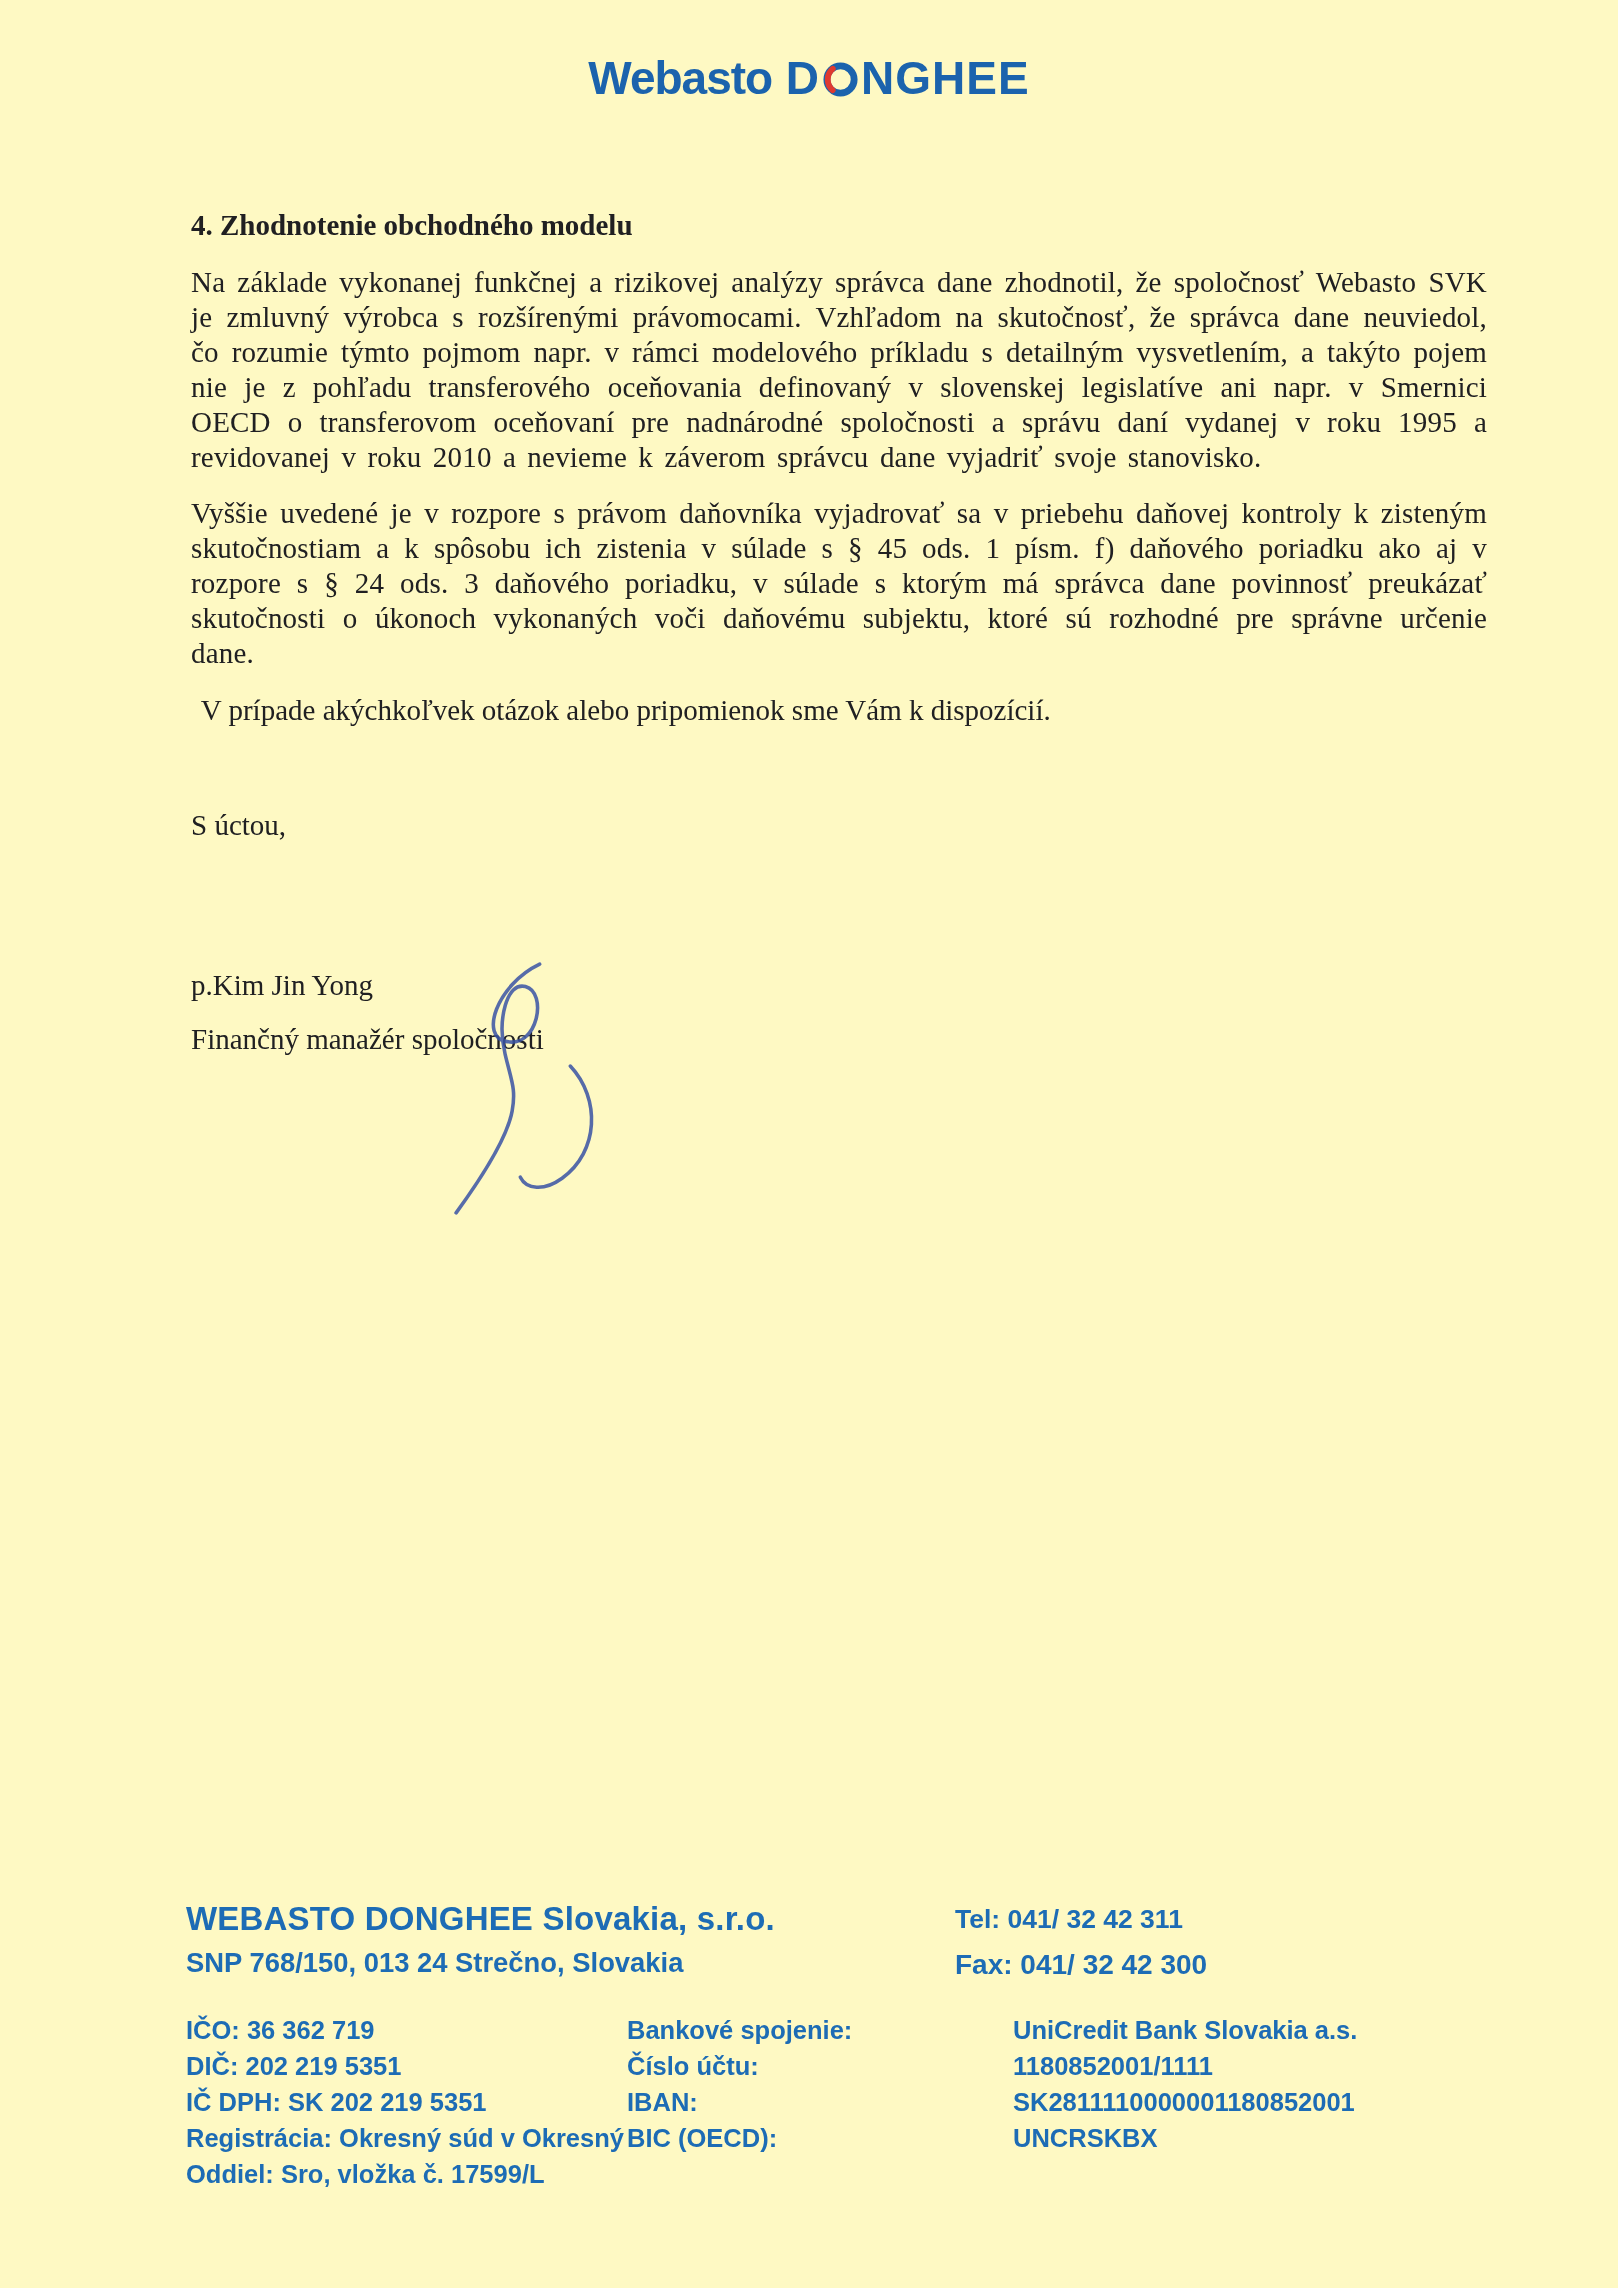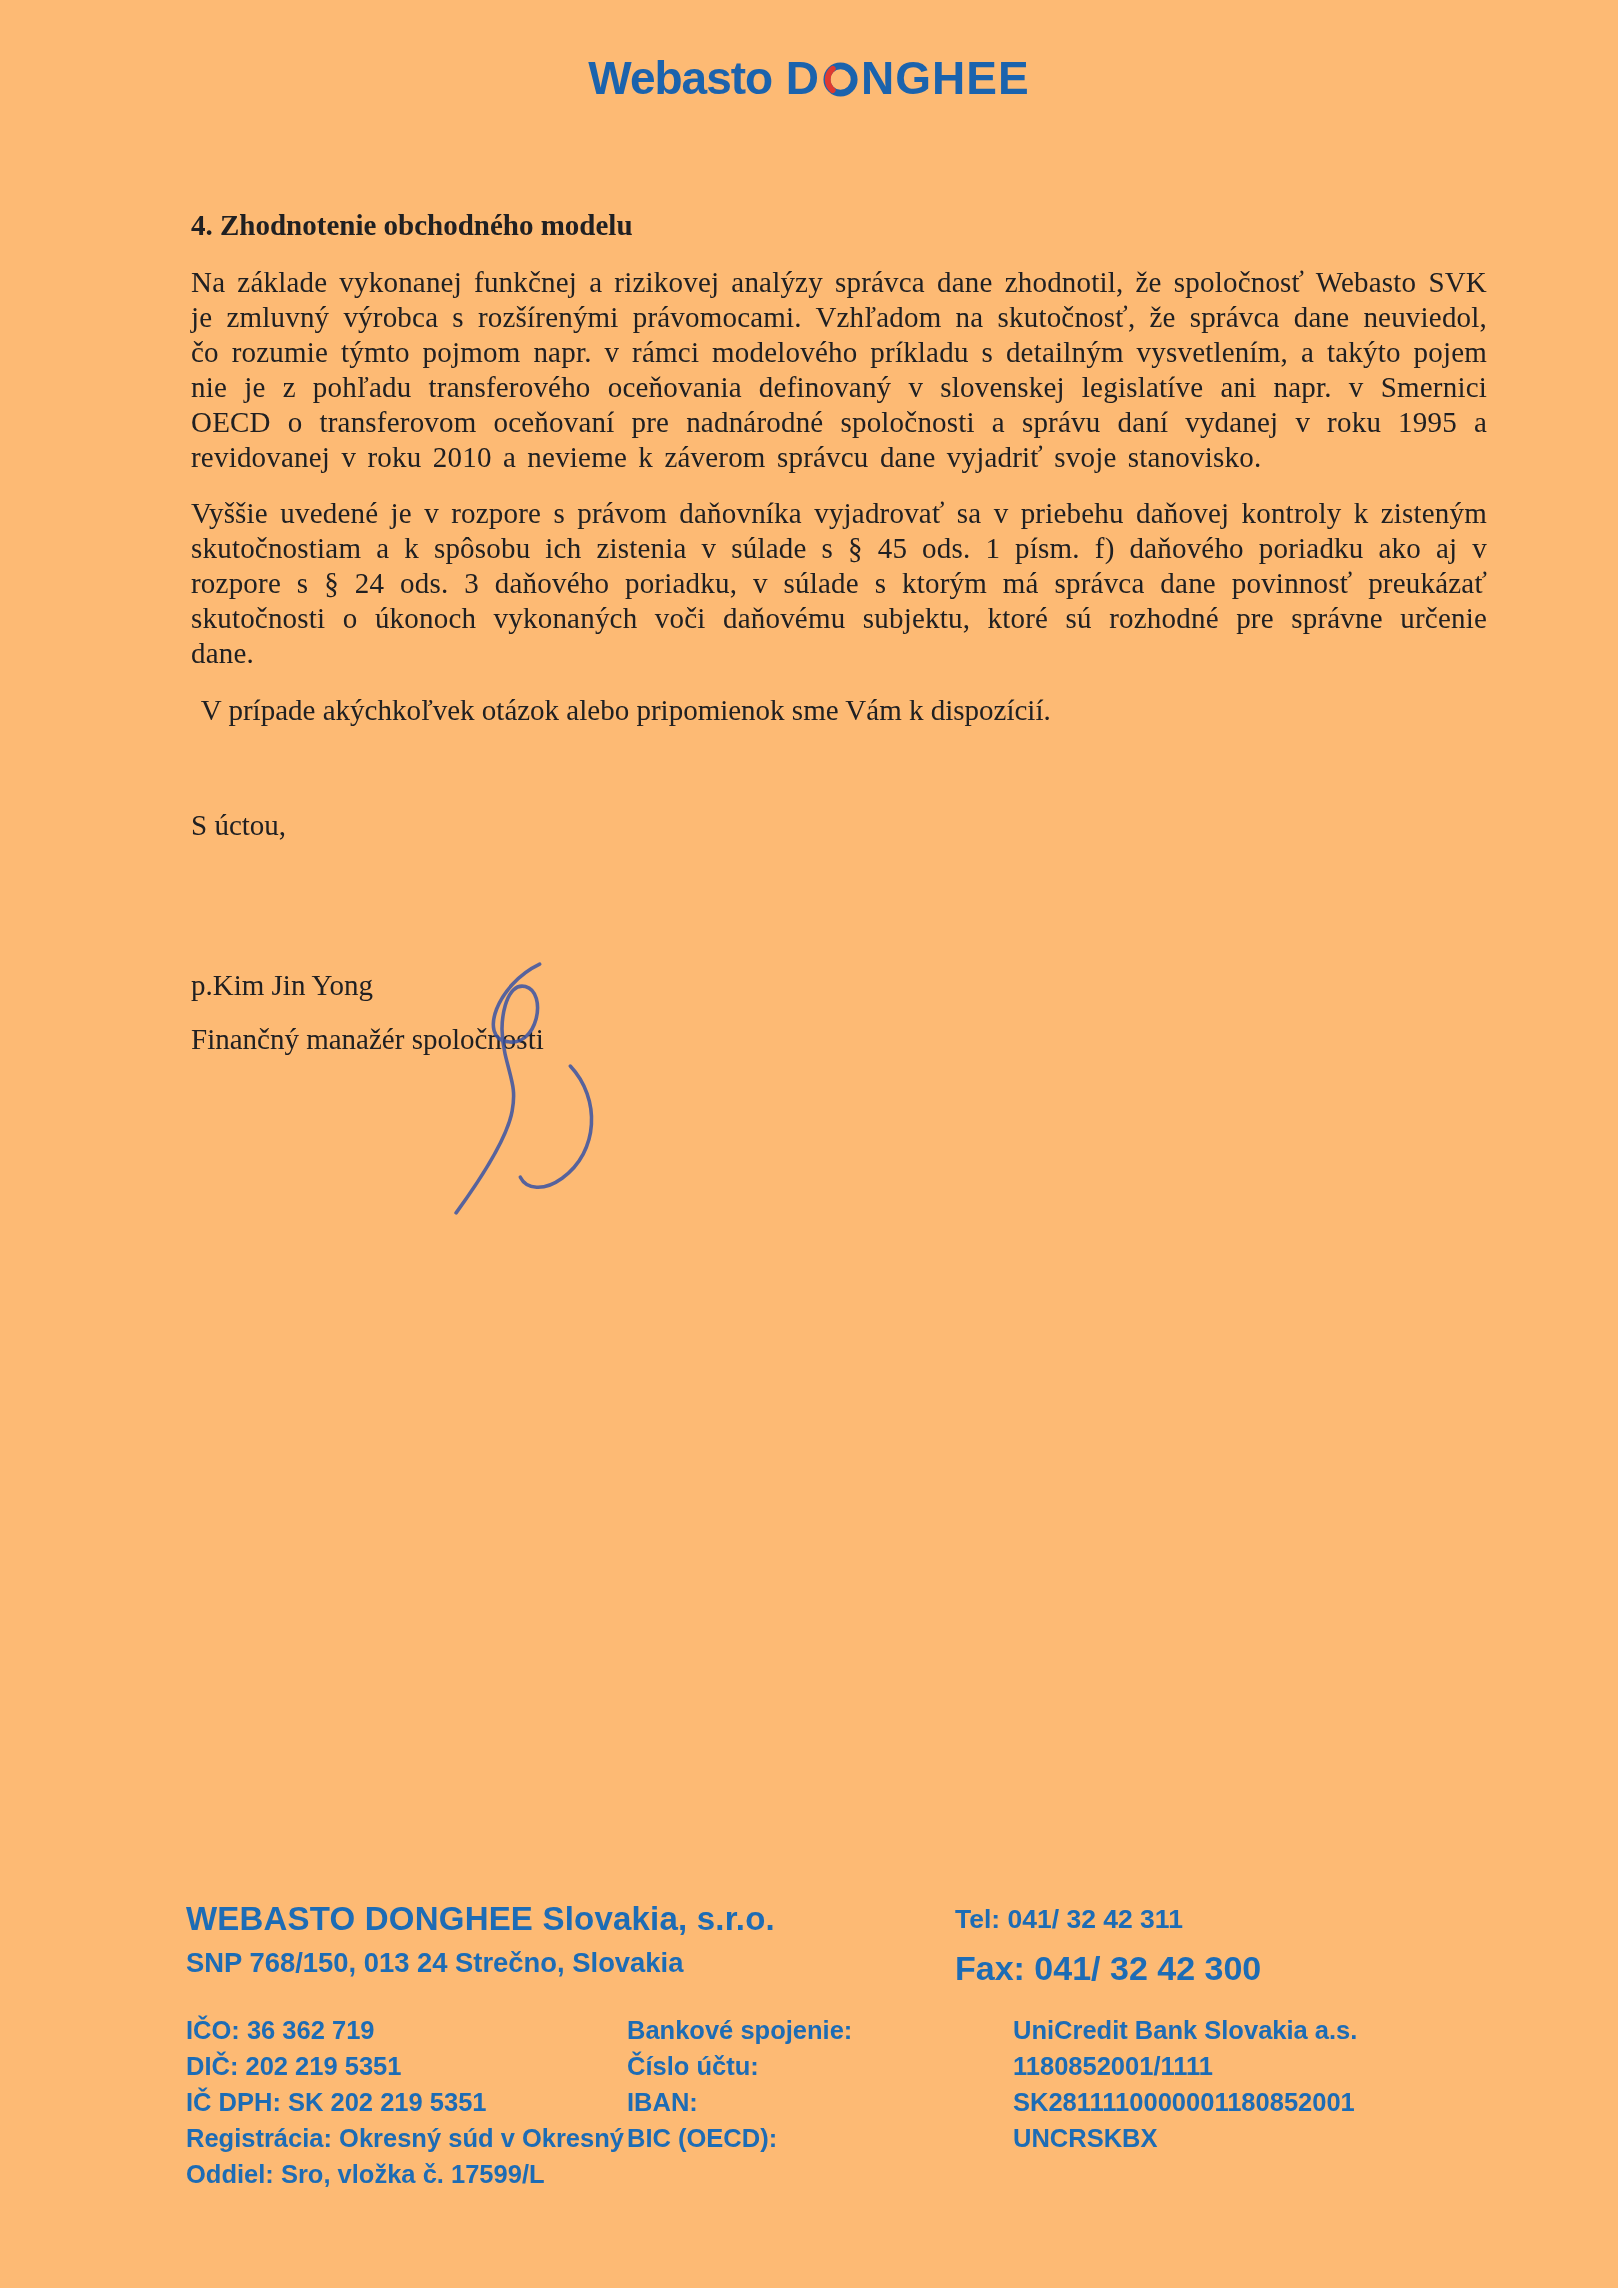--- a/index.html
+++ b/index.html
@@ -4,21 +4,21 @@
 <style>
   * { margin: 0; padding: 0; box-sizing: border-box; }
   html, body { background: #e8e8e8; }
   body {
     width: 1618px; height: 2289px;
     font-family: "Liberation Serif", serif;
     position: relative;
   }
   .page {
     position: absolute; inset: 0;
-    background: #fdba74;
+    background: #fef9c3;
     color: #202022;
     overflow: hidden;
   }
 
   
   .logo-row {
     position: absolute; top: 51px; left: 0; width: 100%;
     text-align: center;
     font-family: "Liberation Sans", sans-serif;
     font-weight: 700;
@@ -62,21 +62,21 @@
   
   .footer {
     position: absolute; top: 1900px; left: 186px; width: 1353px; height: 323px;
     font-family: "Liberation Sans", sans-serif;
     font-weight: 700;
     color: #1d6cb5;
   }
   .f-company  { position: absolute; top: 0;    left: 0;    font-size: 33px; letter-spacing: 0.2px; }
   .f-address  { position: absolute; top: 47px; left: 0;    font-size: 27.4px; }
   .f-tel      { position: absolute; top: 3.9px;  left: 769px; font-size: 26.5px; }
-  .f-fax      { position: absolute; top: 49px; left: 769px; font-size: 34px; }
+  .f-fax      { position: absolute; top: 49px; left: 769px; font-size: 28px; }
   .f-grid     { position: absolute; top: 112px; left: 0; width: 100%; }
   .f-col      { position: absolute; top: 0; font-size: 25.5px; line-height: 36px; }
   .f-col-registry { left: 0; }
   .f-col-banklabels { left: 441px; }
   .f-col-bankvalues { left: 804px; margin-left: 23px; }
   .f-line { white-space: nowrap; }
 </style>
 </head>
 <body>
 

